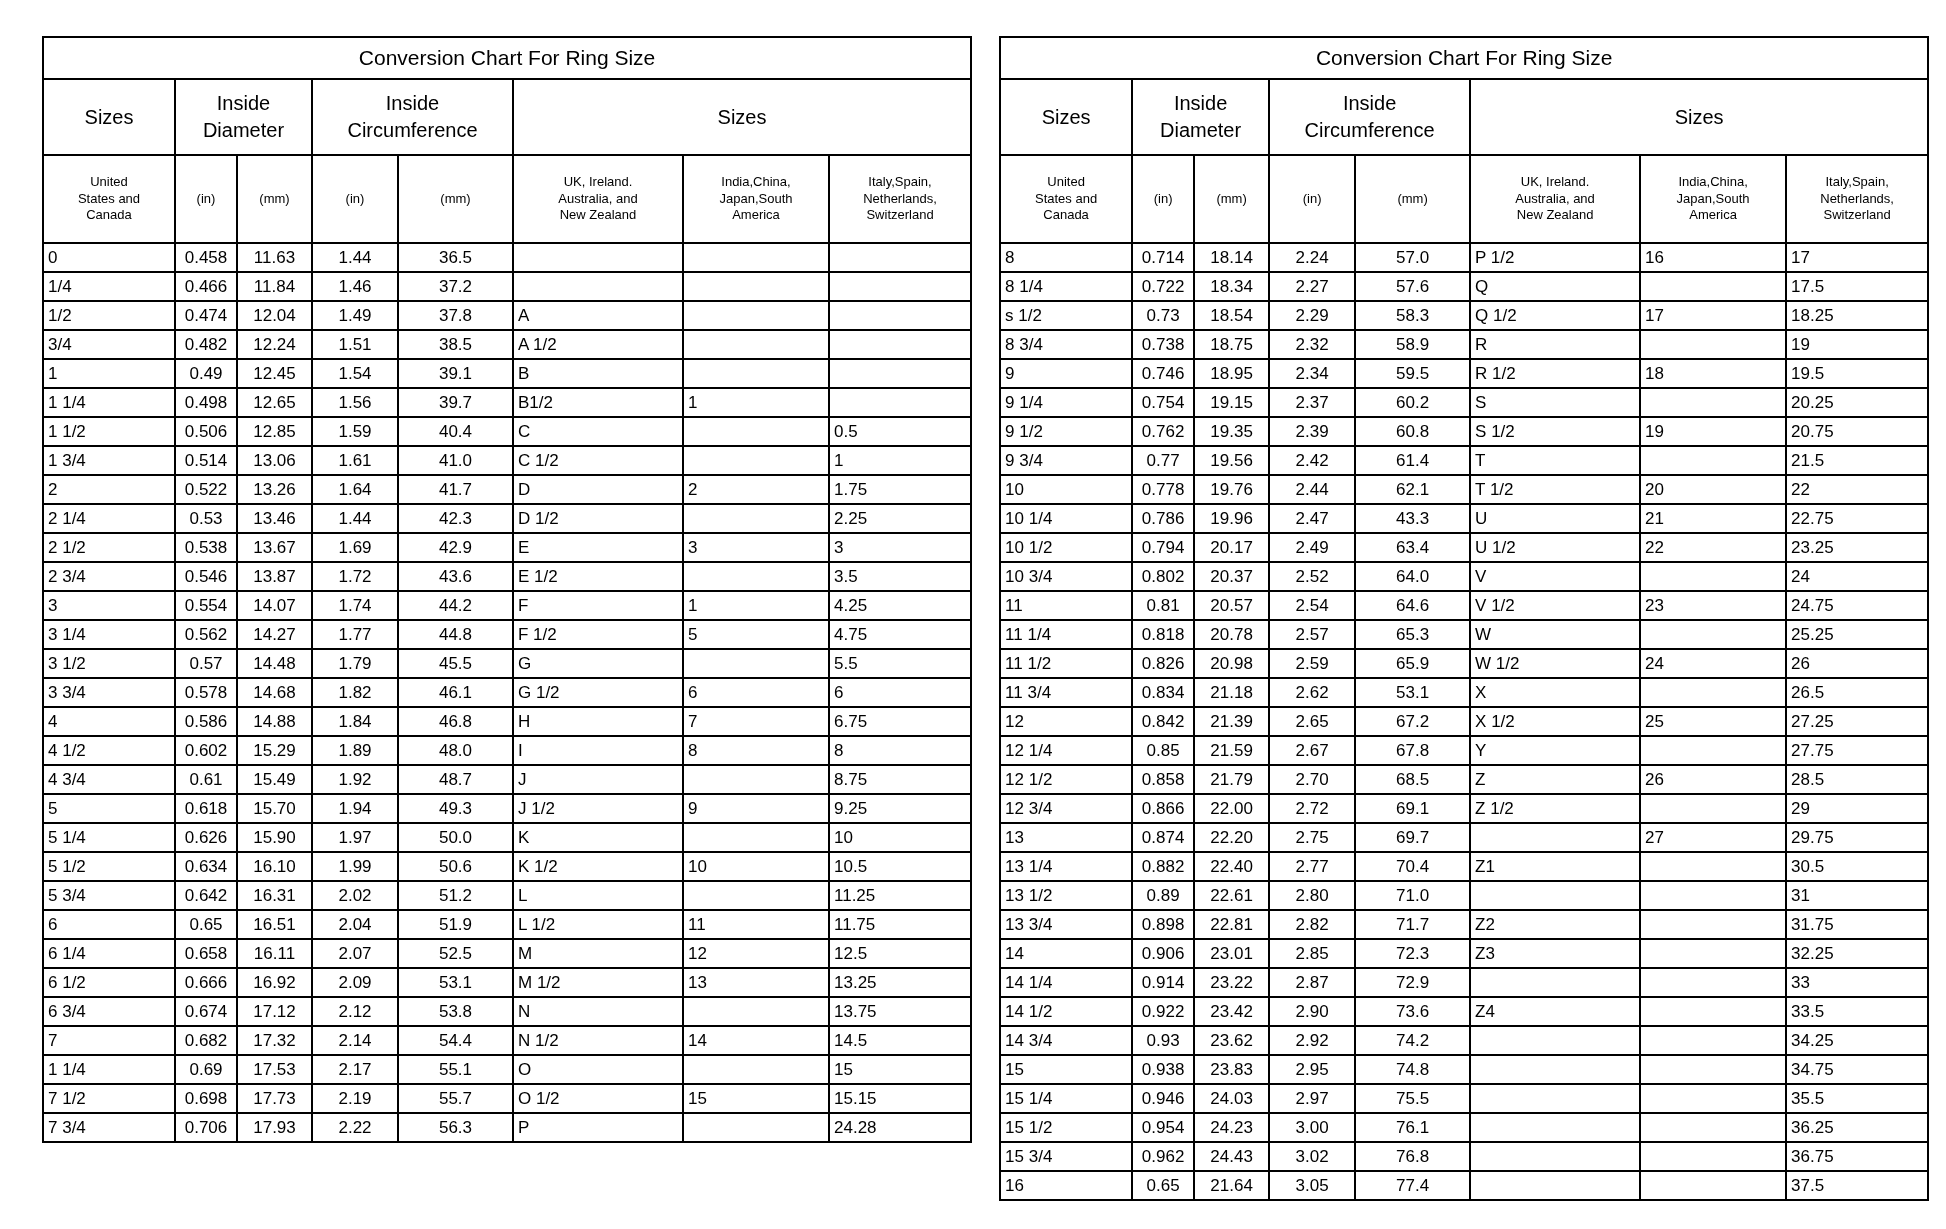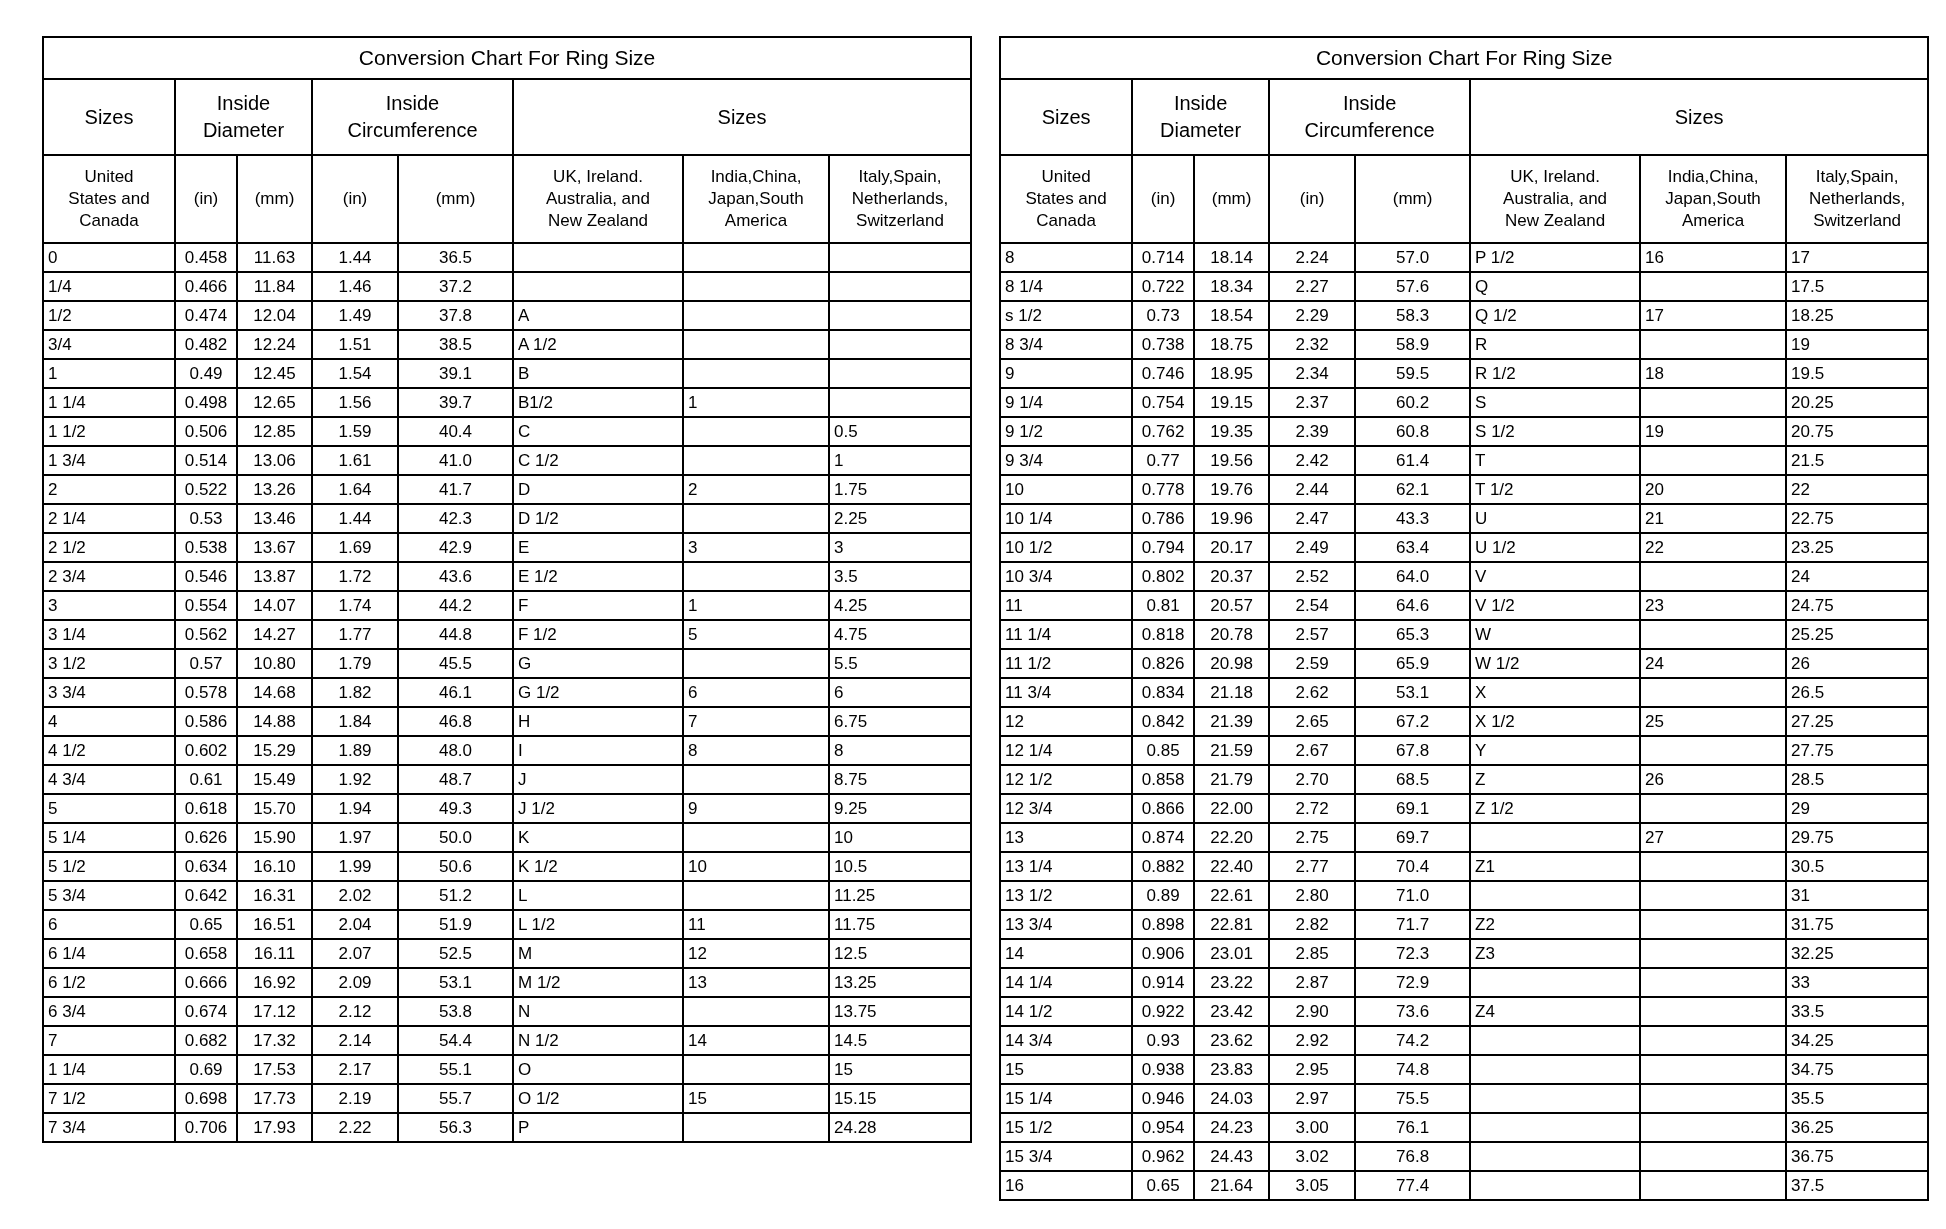--- a/index.html
+++ b/index.html
@@ -36,21 +36,21 @@
   }
   tr.group-row th {
     height: 76px;
     font-size: 20px;
     text-align: center;
     vertical-align: middle;
     line-height: 1.35;
   }
   tr.sub-row th {
     height: 88px;
-    font-size: 17px;
+    font-size: 13px;
     text-align: center;
     vertical-align: middle;
     line-height: 1.3;
     margin-left: 32px;
   }
   tbody td {
     height: 29px;
     font-size: 17px;
     vertical-align: middle;
     text-align: center;
@@ -253,21 +253,21 @@
           <td class="c2">14.27</td>
           <td class="c3">1.77</td>
           <td class="c4">44.8</td>
           <td class="c5">F 1/2</td>
           <td class="c6">5</td>
           <td class="c7">4.75</td>
         </tr>
         <tr>
           <td class="c0">3 1/2</td>
           <td class="c1">0.57</td>
-          <td class="c2">10.80</td>
+          <td class="c2">14.48</td>
           <td class="c3">1.79</td>
           <td class="c4">45.5</td>
           <td class="c5">G</td>
           <td class="c6"></td>
           <td class="c7">5.5</td>
         </tr>
         <tr>
           <td class="c0">3 3/4</td>
           <td class="c1">0.578</td>
           <td class="c2">14.68</td>

